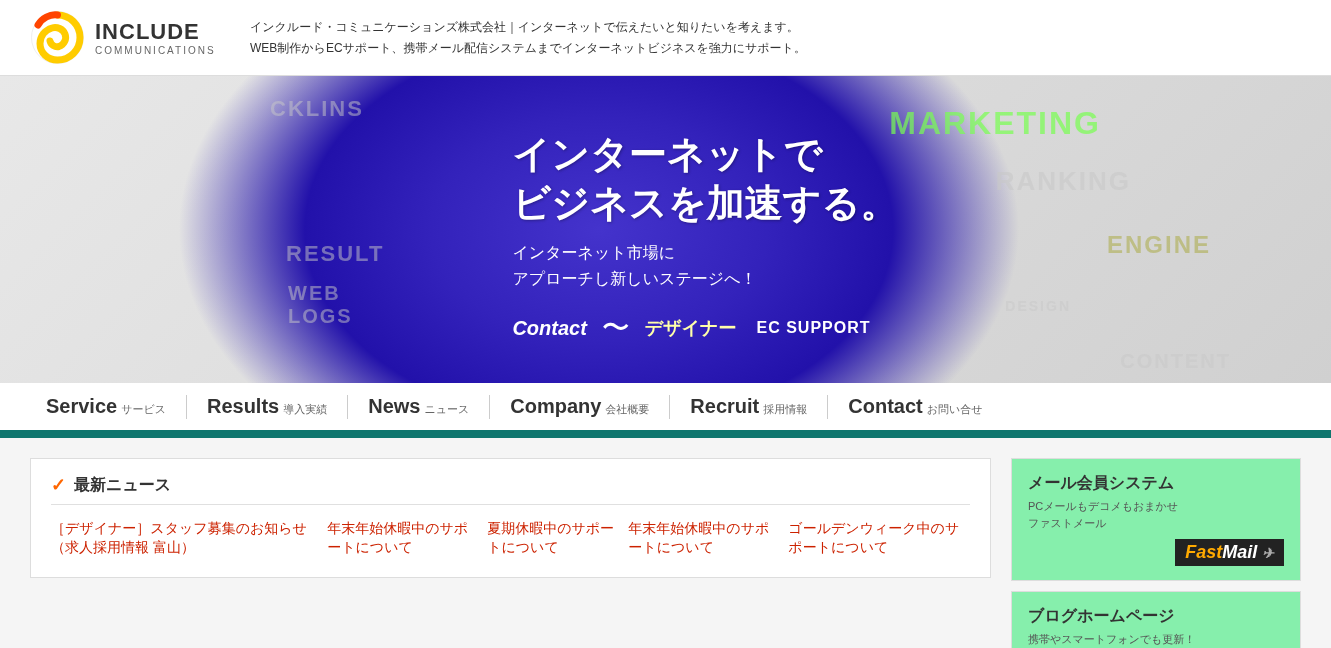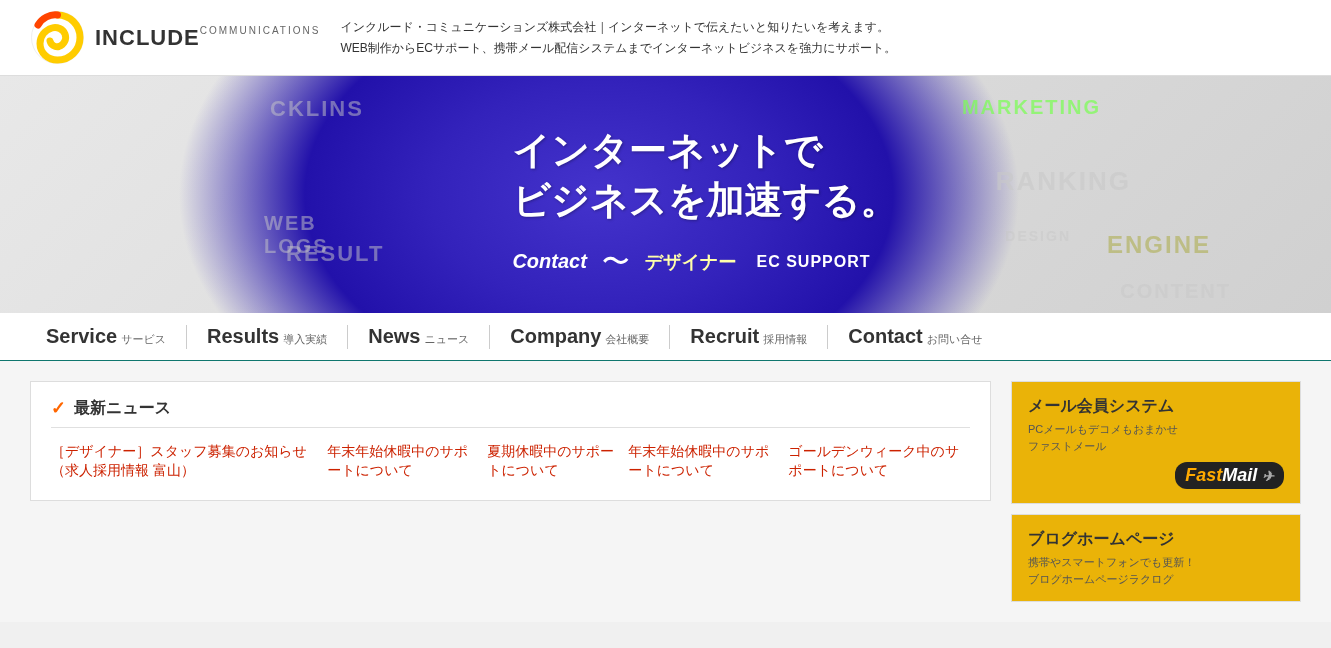--- a/index.html
+++ b/index.html
@@ -18,21 +18,21 @@
       align-items: center;
       gap: 10px;
       min-width: 200px;
     }
     #logo-icon {
       width: 55px;
       height: 55px;
     }
     #logo-text {
       display: flex;
-      flex-direction: row;
+      flex-direction: column;
     }
     #logo-name {
       font-size: 22px;
       font-weight: bold;
       color: #333;
       letter-spacing: 1px;
     }
     #logo-sub {
       font-size: 10px;
       color: #666;
@@ -41,21 +41,21 @@
     #header-tagline {
       font-size: 12px;
       color: #333;
       line-height: 1.7;
       margin-left: 20px;
     }
 
     
     #hero {
       width: 100%;
-      height: 237px;
+      height: 307px;
       background: linear-gradient(135deg, #e8e8e8 0%, #d0d0d0 100%);
       position: relative;
       overflow: hidden;
       display: flex;
       align-items: center;
       justify-content: center;
     }
     #hero-bg {
       position: absolute;
       inset: 0;
@@ -101,21 +101,21 @@
       font-weight: bold;
       color: #fff;
     }
     .hero-logo-item.fastmail { font-style: italic; font-size: 20px; }
     .hero-logo-item.rakurog { font-size: 18px; color: #ffffaa; }
     .hero-logo-item.ecsupport { font-size: 16px; letter-spacing: 1px; }
 
     
     #nav {
       background: #fff;
-      border-bottom: 1px solid #0f766e;
+      border-bottom: 8px solid #0f766e;
       display: flex;
       align-items: center;
       padding: 0 30px;
     }
     .nav-item {
       display: flex;
       align-items: baseline;
       gap: 4px;
       padding: 12px 16px;
       cursor: pointer;
@@ -186,21 +186,21 @@
 
     
     #right-sidebar {
       width: 290px;
       display: flex;
       flex-direction: column;
       gap: 10px;
     }
 
     .sidebar-card {
-      background: #eab308;
+      background: #86efac;
       border: 1px solid #ddd;
       padding: 14px 16px;
       display: flex;
       flex-direction: column;
       gap: 4px;
     }
     .sidebar-card-title {
       font-size: 16px;
       font-weight: bold;
       color: #333;
@@ -217,21 +217,20 @@
       margin-top: 4px;
     }
     .fastmail-logo {
       font-size: 18px;
       font-weight: bold;
       font-style: italic;
       color: #fff;
       background: #222;
       padding: 3px 10px;
       display: inline-block;
-      border-radius: 12px;
     }
     .fastmail-logo span { color: #ffaa00; }
 
     
     .puzzle-container {
       position: absolute;
       inset: 0;
       overflow: hidden;
     }
   </style>
@@ -257,32 +256,36 @@
     <div>WEB制作からECサポート、携帯メール配信システムまでインターネットビジネスを強力にサポート。</div>
   </div>
 </div>
 
 <div id="hero">
   <div id="hero-bg"></div>
 
   <div class="puzzle-container">
     <div class="pw" style="top:20px; left:270px; color:rgba(200,200,200,0.5);">CKLINS</div>
     <div class="pw" style="top:165px; left:286px; color:rgba(200,200,200,0.5);">RESULT</div>
-    <div class="pw green" style="top:20px; right:230px; font-size:20px;">MARKETING</div>
+    <div class="pw green" style="top:29px; right:230px; font-size:32px;">MARKETING</div>
     <div class="pw" style="top:90px; right:200px; font-size:26px; color:rgba(200,200,200,0.6);">RANKING</div>
     <div class="pw" style="top:155px; right:120px; font-size:24px; color:rgba(180,180,100,0.7);">ENGINE</div>
-    <div class="pw" style="bottom:55px; left:264px; font-size:20px; color:rgba(200,200,200,0.5);">WEB<br>LOGS</div>
+    <div class="pw" style="bottom:55px; left:288px; font-size:20px; color:rgba(200,200,200,0.5);">WEB<br>LOGS</div>
     <div class="pw" style="bottom:69px; right:260px; font-size:14px; color:rgba(200,200,200,0.5);">DESIGN</div>
     <div class="pw" style="bottom:10px; right:100px; font-size:20px; color:rgba(200,200,200,0.5);">CONTENT</div>
   </div>
 
   <div id="hero-content">
     <div id="hero-main-text">
       <div>インターネットで</div>
       <div>ビジネスを加速する。</div>
+    </div>
+    <div id="hero-sub-text">
+      <div>インターネット市場に</div>
+      <div>アプローチし新しいステージへ！</div>
     </div>
     <div id="hero-logos">
       <span class="hero-logo-item fastmail">Contact</span>
       <span style="font-size:28px; color:#fff; margin: 0 -5px;">〜</span>
       <span class="hero-logo-item rakurog">デザイナー</span>
       <span class="hero-logo-item ecsupport">EC SUPPORT</span>
     </div>
   </div>
 </div>
 

